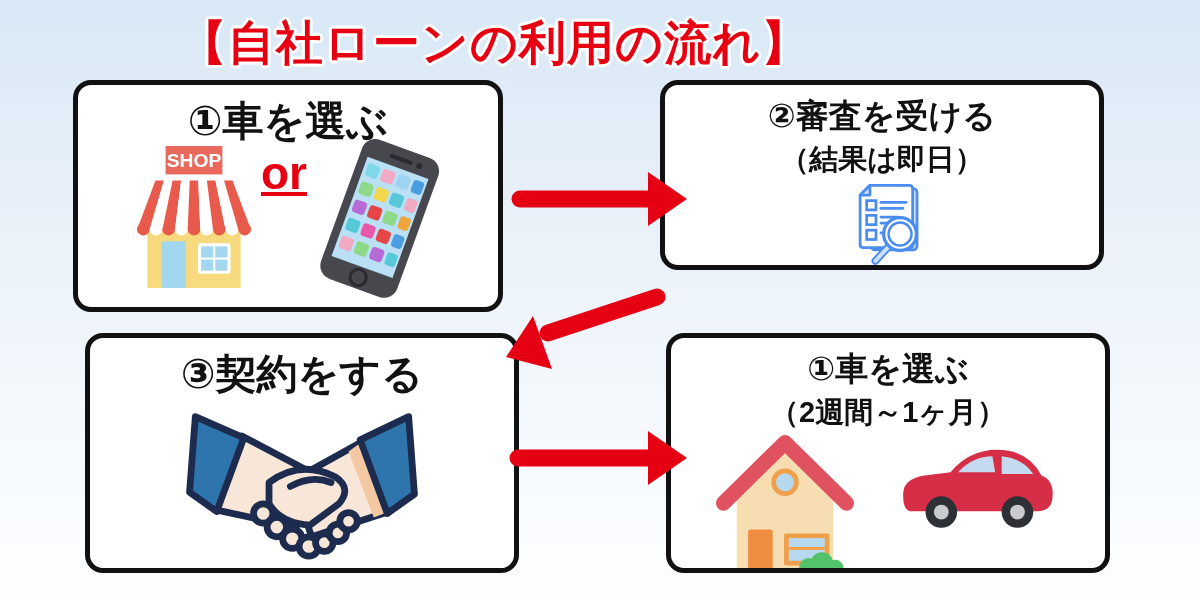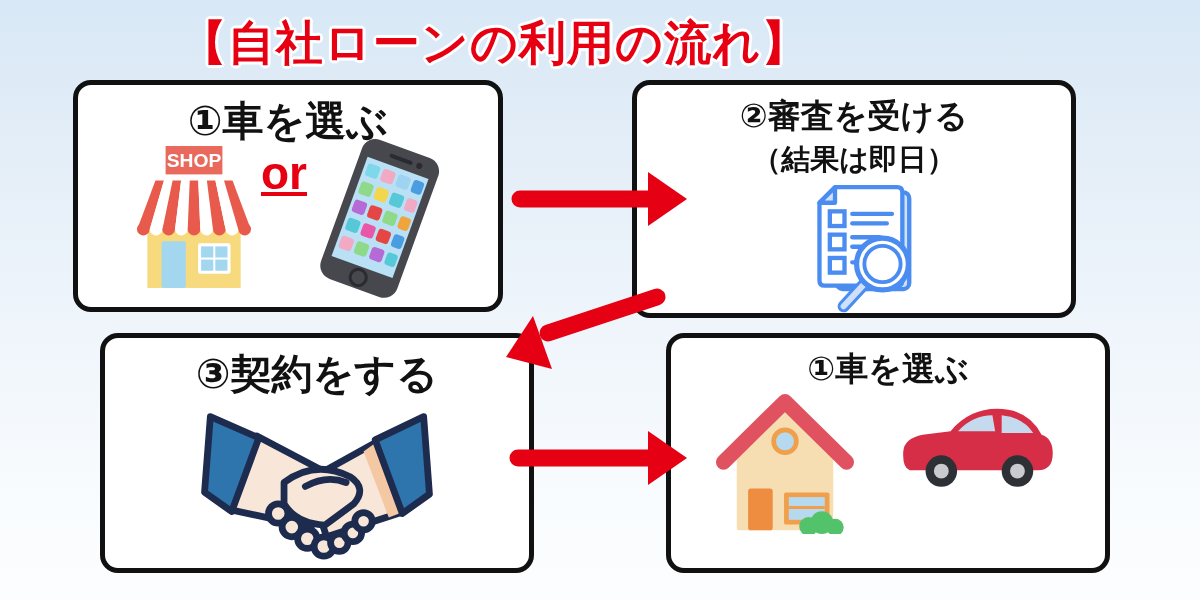--- a/index.html
+++ b/index.html
@@ -15,22 +15,22 @@
     text-shadow:-2px -2px 0 #fff,2px -2px 0 #fff,-2px 2px 0 #fff,2px 2px 0 #fff,
                  0 -3px 0 #fff,0 3px 0 #fff,-3px 0 0 #fff,3px 0 0 #fff;
     line-height:62px;
     padding-left:29px;
   }
   .box {
     position:absolute; background:#fff; border:5px solid #111111; border-radius:18px;
     display:flex; flex-direction:column; align-items:center; overflow:hidden;
   }
   .box1 { left:73px;  top:80px;  width:430px; height:232px; }
-  .box2 { left:632px; top:80px;  width:444px; height:238px; }
-  .box3 { left:100px;  top:333px; width:434px; height:240px; }
+  .box2 { left:660px; top:80px;  width:444px; height:190px; }
+  .box3 { left:85px;  top:333px; width:434px; height:240px; }
   .box4 { left:666px; top:333px; width:444px; height:240px; }
   .heading-lg { font-size:41px; font-weight:bold; color:#111; margin-top:12px; line-height:1.2; }
   .heading-sm { font-size:33px; font-weight:bold; color:#111; margin-top:8px; line-height:1.4; text-align:center; }
   .heading-sub { font-size:29px; font-weight:bold; color:#111; line-height:1.4; text-align:right; }
   .icon-row { display:flex; justify-content:center; }
   .or-text { font-size:46px; font-weight:bold; color:#e60012; margin:0 2px 16px 6px;text-decoration:underline; }
   .phone-wrap { width:108px; height:158px; transform:rotate(20deg); margin-left:26px; margin-bottom:10px; }
   .arrows-overlay { position:absolute; left:0; top:0; width:1200px; height:600px; pointer-events:none; z-index:5; }
   svg { display:block; }
 </style>
@@ -143,20 +143,21 @@
       <circle cx="143" cy="144" r="9" fill="#f8e7d8"></circle>
       <circle cx="157" cy="134" r="9" fill="#f8e7d8"></circle>
       <circle cx="168" cy="122" r="9" fill="#f8e7d8"></circle>
       <path d="M108,86 Q130,74 150,82" fill="none" stroke-linecap="round"></path>
     </g>
   </svg>
 </div>
 
 <div class="box box4">
   <div class="heading-sm">①車を選ぶ</div>
+  <div class="heading-sub">（2週間～1ヶ月）</div>
   <div class="icon-row" style="gap:38px; margin-top:2px;">
     <svg width="142" height="140" viewBox="0 0 150 148">
       <rect x="24" y="62" width="102" height="82" rx="3" fill="#f6ddb2"></rect>
       <polygon points="75,16 130,68 20,68" fill="#f6ddb2"></polygon>
       <polyline points="10,72 75,8 140,72" fill="none" stroke="#e0525f" stroke-width="16" stroke-linecap="round" stroke-linejoin="round"></polyline>
       <circle cx="75" cy="50" r="12" fill="#b6d9f0" stroke="#f0a04a" stroke-width="5"></circle>
       <rect x="36" y="100" width="26" height="44" rx="3" fill="#ee8d3f"></rect>
       <rect x="74" y="104" width="48" height="34" rx="2" fill="#f0a04a"></rect>
       <rect x="79" y="109" width="38" height="24" fill="#b6d9f0"></rect>
       <line x1="79" y1="120" x2="117" y2="120" stroke="#f0a04a" stroke-width="3"></line>

